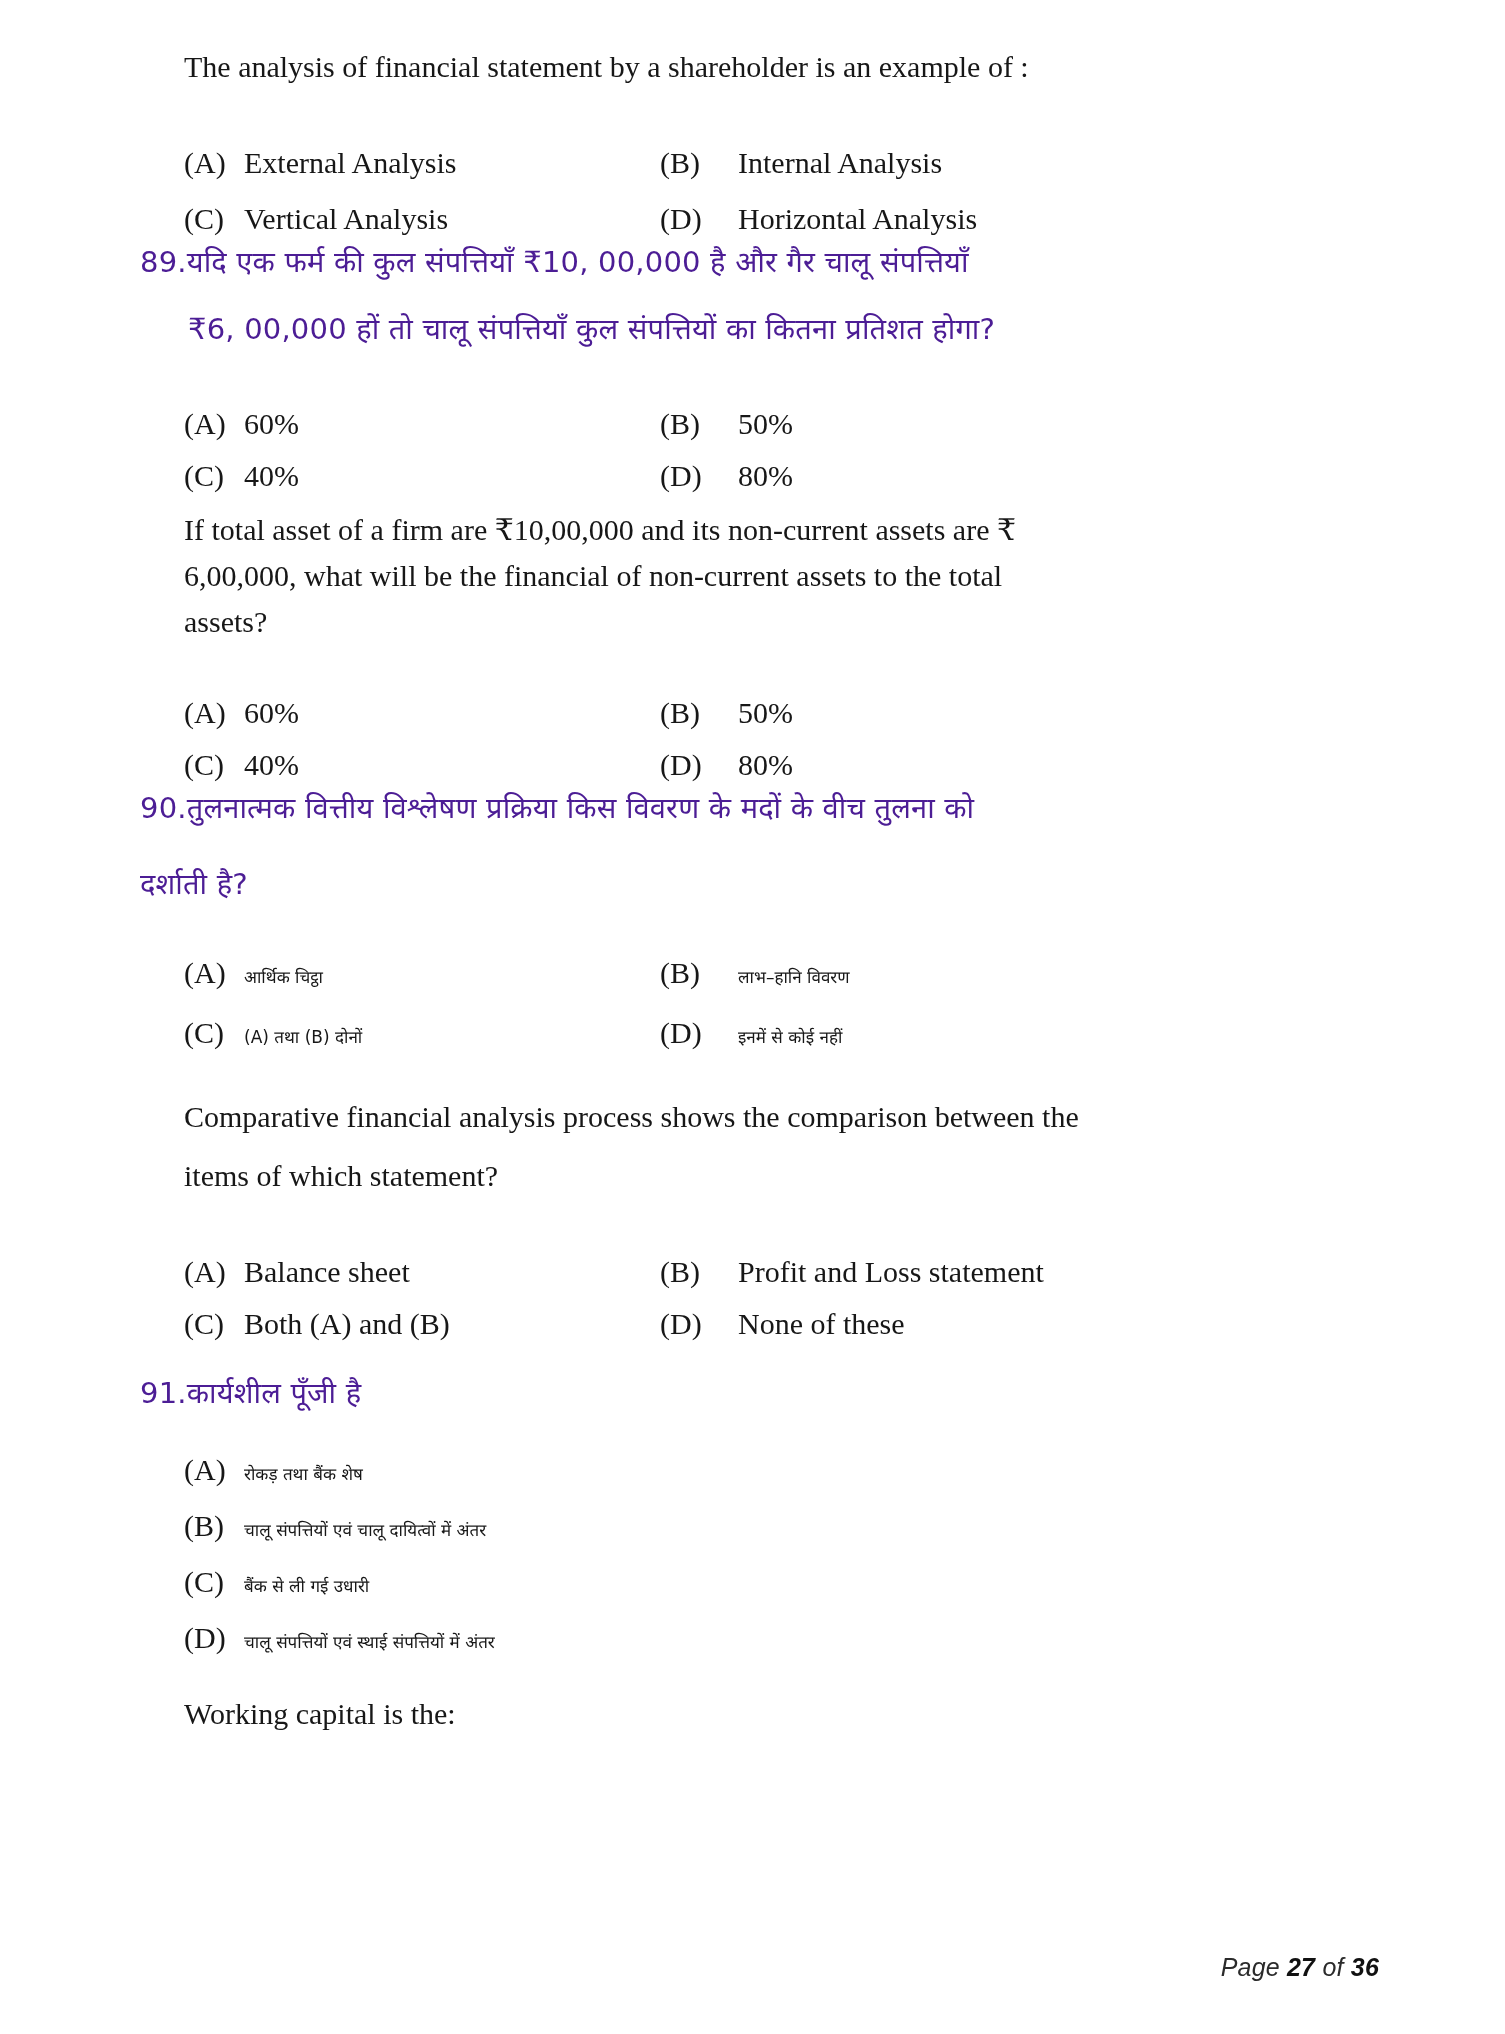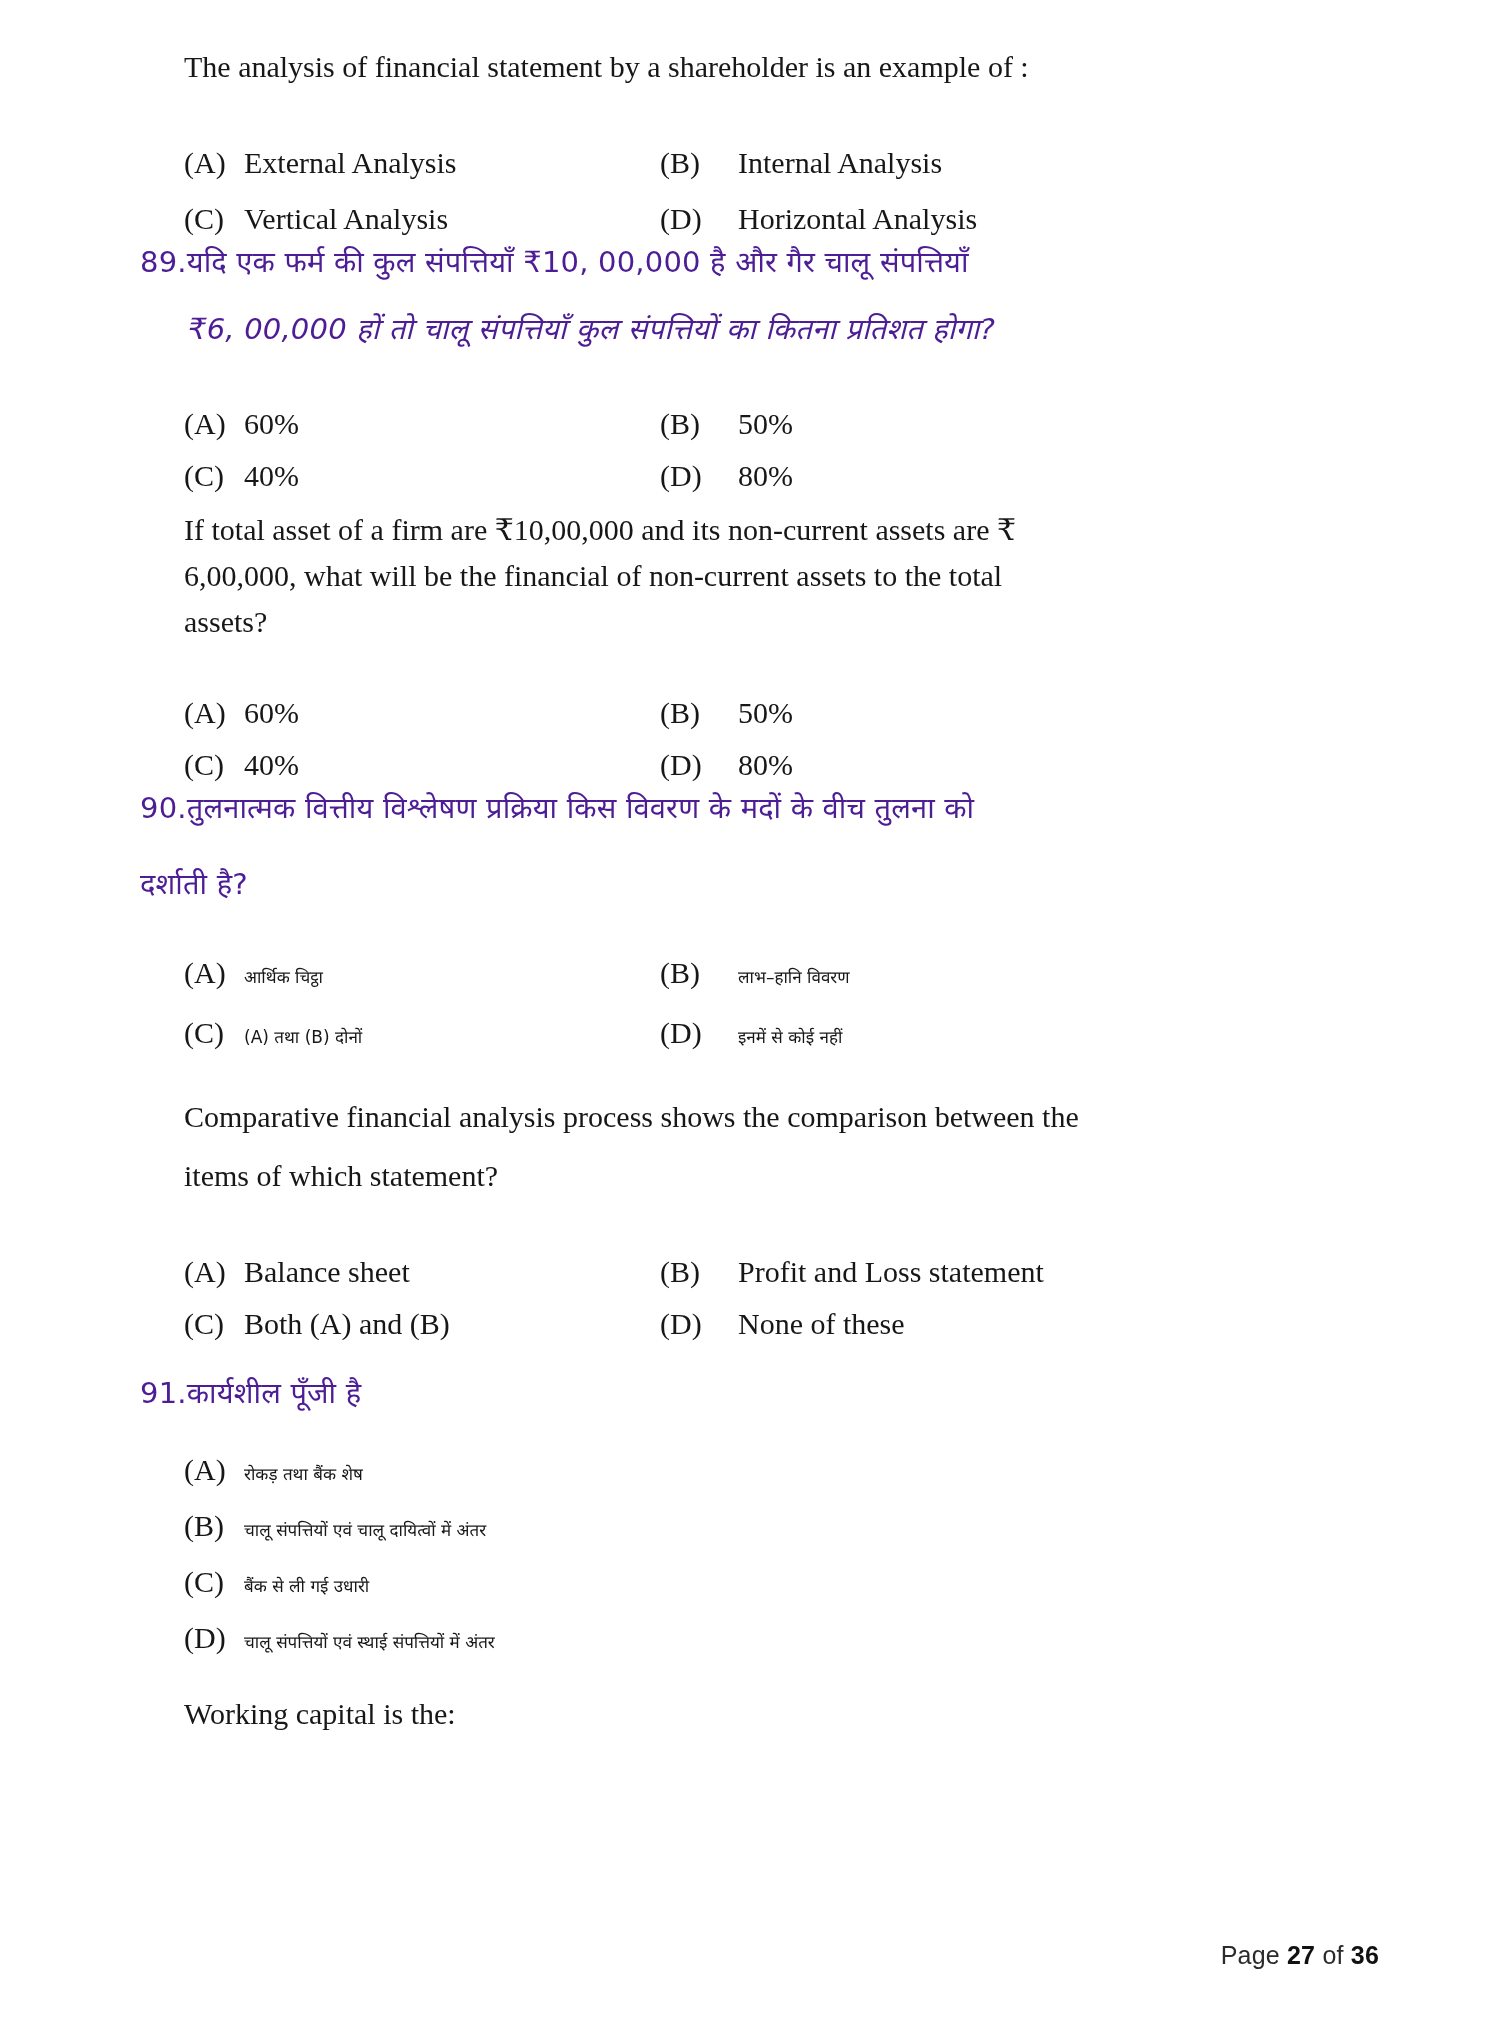--- a/index.html
+++ b/index.html
@@ -36,21 +36,20 @@
   }
   .stem-hi {
     font-family: "DejaVu Sans", "Liberation Sans", sans-serif;
     font-size: 29px;
     line-height: 1.72;
     color: #4c1d95;
     letter-spacing: 0.2px;
   }
   .stem-hi.indent {
     padding-left: 48px;
-    font-style: italic;
   }
 
   
   .opt-row {
     display: flex;
     align-items: baseline;
     margin: 0;
   }
   .opt-col {
     display: flex;
@@ -95,25 +94,26 @@
   .gap-40 { height: 40px; }
 
   .row-h-52 { height: 52px; }
   .row-h-56 { height: 56px; }
   .row-h-60 { height: 60px; }
 
   
   .footer {
     position: absolute;
     right: 118px;
-    bottom: 64px;
+    bottom: 52px;
     font-family: "Liberation Sans", "DejaVu Sans", sans-serif;
     font-size: 25px;
     color: #2b2b2b;
     letter-spacing: 0.2px;
+    font-style: italic;
   }
   .footer b {
     font-weight: 700;
     color: #111111;
   }
 </style>
 </head>
 <body>
 
 <div class="page">

